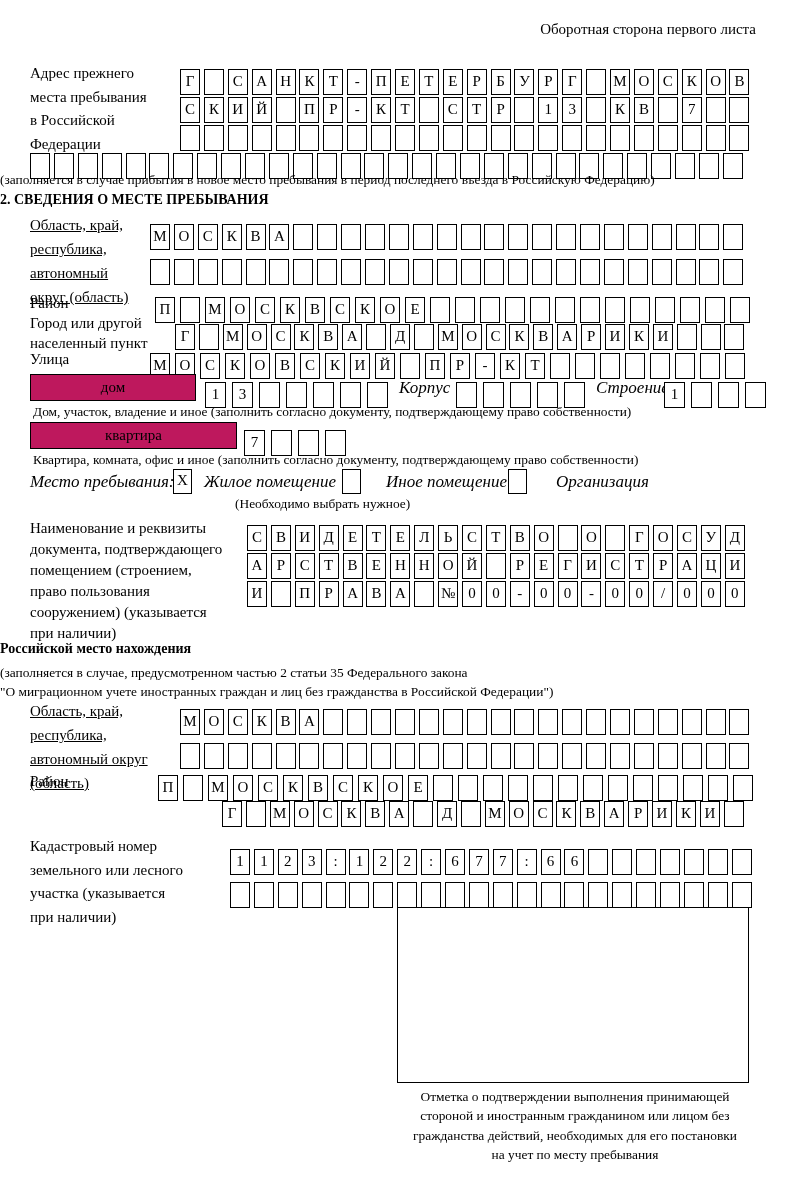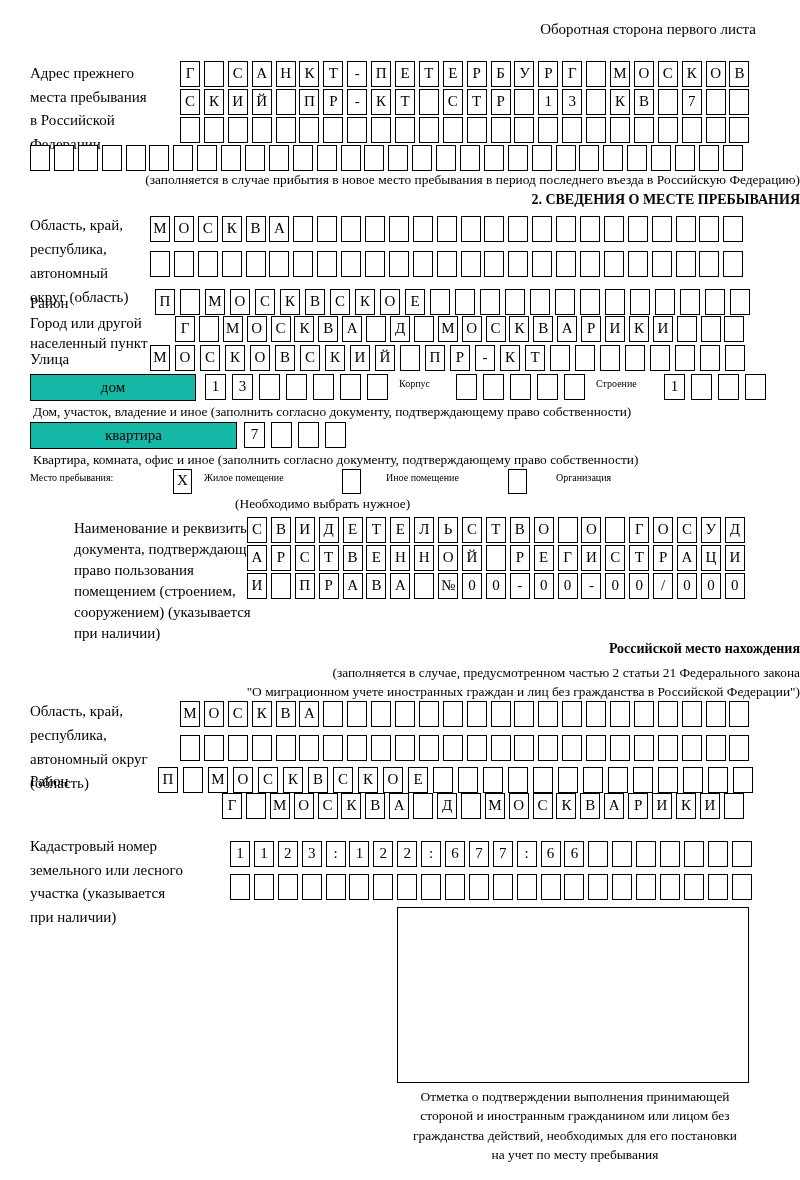--- a/index.html
+++ b/index.html
@@ -4,43 +4,43 @@
 <style>
   html,body{margin:0;padding:0;background:#fff;}
   .page{
     position:relative;width:800px;height:1180px;background:#fff;
     font-family:"Liberation Serif","DejaVu Serif",serif;color:#000;overflow:hidden;
   }
   .abs{position:absolute;}
   .note{font-size:15px;}
   .lbl{font-size:15px;line-height:23.5px;white-space:nowrap;}
   .lbl.lh20 div{line-height:20px;}
-  .lbl.lh21 div{line-height:21px;margin-left:44px;}
-  .lbl.lh24 div{line-height:24px;}
-  .cells{white-space:nowrap;height:30px;}
+  .lbl.lh21 div{line-height:21px;}
+  .lbl.lh24 div{line-height:24px;text-decoration:underline;}
+  .cells{white-space:nowrap;height:30px;margin-top:8px;}
   .cell{
     display:inline-block;width:20px;height:26px;border:1.6px solid #000;
     box-sizing:border-box;margin-right:3.9px;text-align:center;
     font-size:15px;line-height:22px;vertical-align:top;background:#fff;
   }
   .p25 .cell{margin-right:5px;}
   .p27 .cell{width:21px;margin-right:6px;}
   .widebox{
     border:1.6px solid #000;box-sizing:border-box;height:27px;
-    text-align:center;font-size:15px;line-height:24px;background:#14b8a6;
+    text-align:center;font-size:15px;line-height:24px;background:#be185d;
   }
   .caption{font-size:13.4px;white-space:nowrap;}
-  .center{left:0;width:800px;text-align:right;}
+  .center{left:0;width:800px;text-align:left;}
   .sect-title{font-size:14px;font-weight:bold;}
   .chk{
     display:inline-block;width:19px;height:25px;border:1.6px solid #000;
     box-sizing:border-box;text-align:center;font-size:15px;line-height:21px;
     vertical-align:top;background:#fff;
   }
-  .inline-lbl{font-size:10px;white-space:nowrap;}
+  .inline-lbl{font-size:17px;white-space:nowrap;font-style:italic;}
   .bigbox{border:1.8px solid #000;box-sizing:border-box;background:#fff;}
   .confirm{font-size:13.4px;line-height:19.3px;text-align:center;}
 </style>
 </head>
 <body>
 
 <div class="page">
 
   <div class="abs note" style="top:21px;right:44px">Оборотная сторона первого листа</div>
 
@@ -96,31 +96,31 @@
   <div class="abs inline-lbl" style="left:204px;top:472px">Жилое помещение</div>
   <span class="abs chk" style="left:342px;top:469px"></span>
   <div class="abs inline-lbl" style="left:386px;top:472px">Иное помещение</div>
   <span class="abs chk" style="left:508px;top:469px"></span>
   <div class="abs inline-lbl" style="left:556px;top:472px">Организация</div>
   <div class="abs caption" style="left:235px;top:496px">(Необходимо выбрать нужное)</div>
 
   <div class="abs lbl lh21" style="left:30px;top:518px">
     <div>Наименование и реквизиты</div>
     <div>документа, подтверждающего</div>
+    <div>помещением (строением,</div>
     <div>право пользования</div>
-    <div>помещением (строением,</div>
     <div>сооружением) (указывается</div>
     <div>при наличии)</div>
   </div>
   <div class="abs cells" style="left:247px;top:517px"><span class="cell">С</span><span class="cell">В</span><span class="cell">И</span><span class="cell">Д</span><span class="cell">Е</span><span class="cell">Т</span><span class="cell">Е</span><span class="cell">Л</span><span class="cell">Ь</span><span class="cell">С</span><span class="cell">Т</span><span class="cell">В</span><span class="cell">О</span><span class="cell"></span><span class="cell">О</span><span class="cell"></span><span class="cell">Г</span><span class="cell">О</span><span class="cell">С</span><span class="cell">У</span><span class="cell">Д</span></div>
   <div class="abs cells" style="left:247px;top:545px"><span class="cell">А</span><span class="cell">Р</span><span class="cell">С</span><span class="cell">Т</span><span class="cell">В</span><span class="cell">Е</span><span class="cell">Н</span><span class="cell">Н</span><span class="cell">О</span><span class="cell">Й</span><span class="cell"></span><span class="cell">Р</span><span class="cell">Е</span><span class="cell">Г</span><span class="cell">И</span><span class="cell">С</span><span class="cell">Т</span><span class="cell">Р</span><span class="cell">А</span><span class="cell">Ц</span><span class="cell">И</span></div>
   <div class="abs cells" style="left:247px;top:573px"><span class="cell">И</span><span class="cell"></span><span class="cell">П</span><span class="cell">Р</span><span class="cell">А</span><span class="cell">В</span><span class="cell">А</span><span class="cell"></span><span class="cell">№</span><span class="cell">0</span><span class="cell">0</span><span class="cell">-</span><span class="cell">0</span><span class="cell">0</span><span class="cell">-</span><span class="cell">0</span><span class="cell">0</span><span class="cell">/</span><span class="cell">0</span><span class="cell">0</span><span class="cell">0</span></div>
 
   <div class="abs sect-title center" style="top:641px">Российской место нахождения</div>
-  <div class="abs caption center" style="top:665px">(заполняется в случае, предусмотренном частью 2 статьи 21 Федерального закона</div>
+  <div class="abs caption center" style="top:665px">(заполняется в случае, предусмотренном частью 2 статьи 35 Федерального закона</div>
   <div class="abs caption center" style="top:684px">"О миграционном учете иностранных граждан и лиц без гражданства в Российской Федерации")</div>
 
   <div class="abs lbl lh24" style="left:30px;top:699px">
     <div>Область, край,</div>
     <div>республика,</div>
     <div>автономный округ</div>
     <div>(область)</div>
   </div>
   <div class="abs cells" style="left:180px;top:701px"><span class="cell">М</span><span class="cell">О</span><span class="cell">С</span><span class="cell">К</span><span class="cell">В</span><span class="cell">А</span><span class="cell"></span><span class="cell"></span><span class="cell"></span><span class="cell"></span><span class="cell"></span><span class="cell"></span><span class="cell"></span><span class="cell"></span><span class="cell"></span><span class="cell"></span><span class="cell"></span><span class="cell"></span><span class="cell"></span><span class="cell"></span><span class="cell"></span><span class="cell"></span><span class="cell"></span><span class="cell"></span></div>
   <div class="abs cells" style="left:180px;top:735px"><span class="cell"></span><span class="cell"></span><span class="cell"></span><span class="cell"></span><span class="cell"></span><span class="cell"></span><span class="cell"></span><span class="cell"></span><span class="cell"></span><span class="cell"></span><span class="cell"></span><span class="cell"></span><span class="cell"></span><span class="cell"></span><span class="cell"></span><span class="cell"></span><span class="cell"></span><span class="cell"></span><span class="cell"></span><span class="cell"></span><span class="cell"></span><span class="cell"></span><span class="cell"></span><span class="cell"></span></div>

